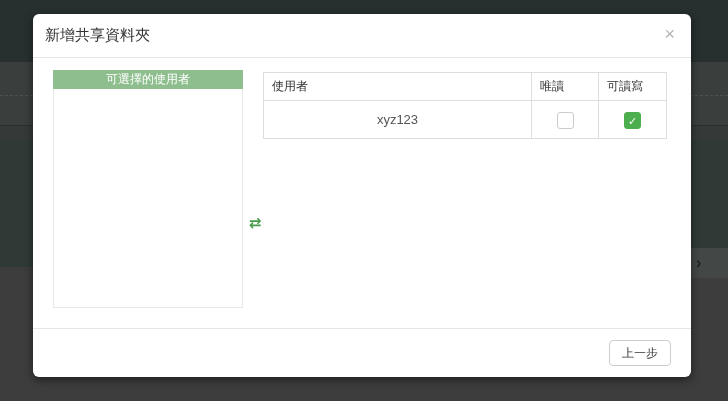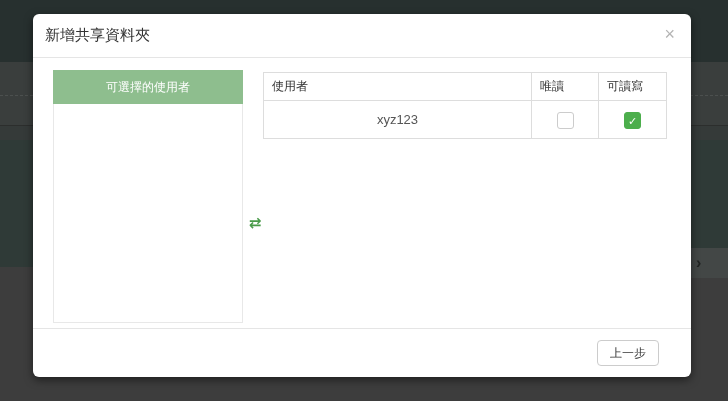--- a/index.html
+++ b/index.html
@@ -40,21 +40,21 @@
   .close-btn{
     position:absolute;right:16px;top:11px;color:#b4b4b4;font-size:18px;
     line-height:1;cursor:pointer;
   }
   .modal-body{position:relative;height:269px;}
   
   .user-list{
     position:absolute;left:20px;top:12px;width:190px;height:240px;
   }
   .user-list-header{
-    height:34px;background:#8ebe8e;color:#ffffff;font-size:12px;
+    height:19px;background:#8ebe8e;color:#ffffff;font-size:12px;
     display:flex;align-items:center;justify-content:center;
     border:1px solid #8ebe8e;box-sizing:border-box;
   }
   .user-list-body{
     height:219px;background:#ffffff;border:1px solid #e8e8e8;border-top:none;
     box-sizing:border-box;
   }
   
   .transfer{
     position:absolute;left:212px;top:157px;width:20px;
@@ -84,21 +84,21 @@
   }
   .cb.checked{
     background:#4cae4c;border-color:#4cae4c;color:#fff;
     font-size:11px;font-weight:bold;line-height:16px;text-align:center;
   }
   
   .modal-footer{
     position:absolute;left:0;bottom:0;width:100%;height:49px;
     border-top:1px solid #e5e5e5;box-sizing:border-box;
     display:flex;align-items:center;justify-content:flex-end;
-    padding-right:32px;gap:7px;border-radius:0 0 6px 6px;
+    padding-right:20px;gap:7px;border-radius:0 0 6px 6px;
   }
   .btn{
     background:#ffffff;border:1px solid #ccc;border-radius:4px;
     color:#333;font-size:12px;padding:6px 12px;line-height:1;cursor:pointer;
     font-family:inherit;
   }
 </style>
 </head>
 <body>
 

